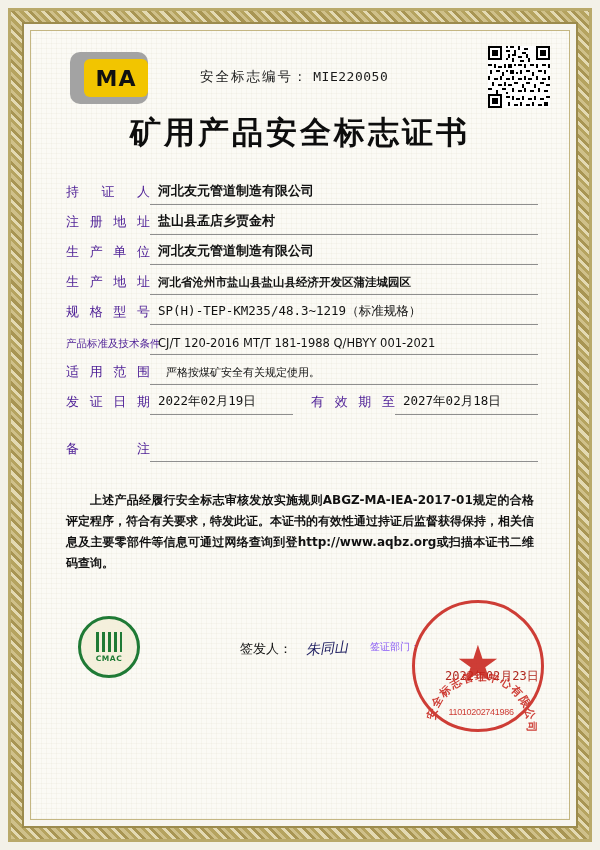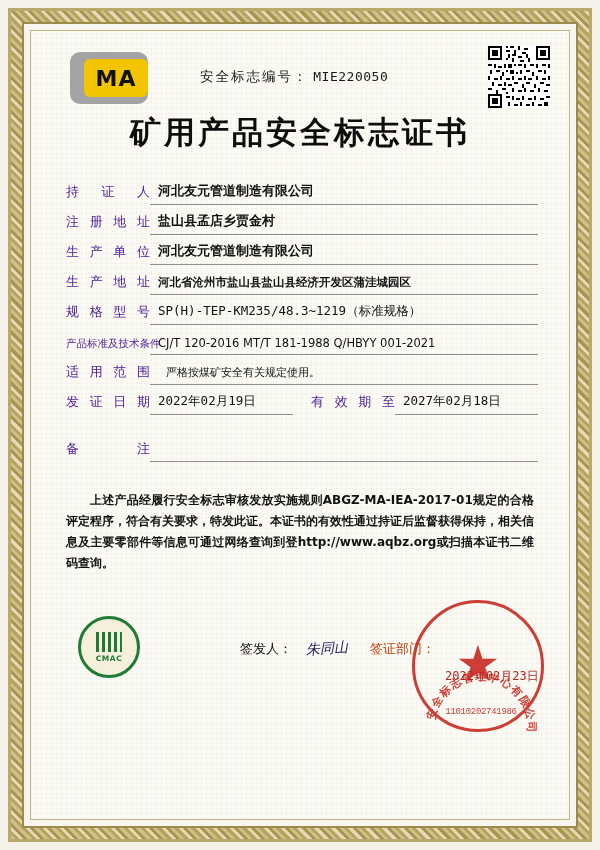--- a/index.html
+++ b/index.html
@@ -232,22 +232,22 @@
     font-family: "DejaVu Serif", serif;
     font-style: italic;
     font-size: 14px;
     color: #1a1a5e;
     transform: rotate(-4deg);
   }
   .dept-line {
     position: absolute;
     left: 330px;
     top: 40px;
-    font-size: 13px;
-    color: #c2410c;
+    font-size: 10px;
+    color: #8b5cf6;
   }
   .issue-date {
     position: absolute;
     left: 405px;
     top: 68px;
     font-size: 12px;
     color: #b0281f;
     font-family: "DejaVu Sans Mono", monospace;
   }
 
@@ -286,21 +286,21 @@
     transform-origin: 0 58px;
   }
   .seal-bottom-text {
     position: absolute;
     bottom: 12px;
     left: 0;
     width: 132px;
     text-align: center;
     font-size: 9px;
     color: #c8241c;
-    font-family: Liberation Mono, monospace;
+    font-family: Liberation Sans, sans-serif;
     letter-spacing: -0.3px;
   }
 </style>
 </head>
 <body>
 
 <div class="page">
   <div class="frame-outer"></div>
   <div class="frame-mid"></div>
   <div class="frame-inner"></div>

